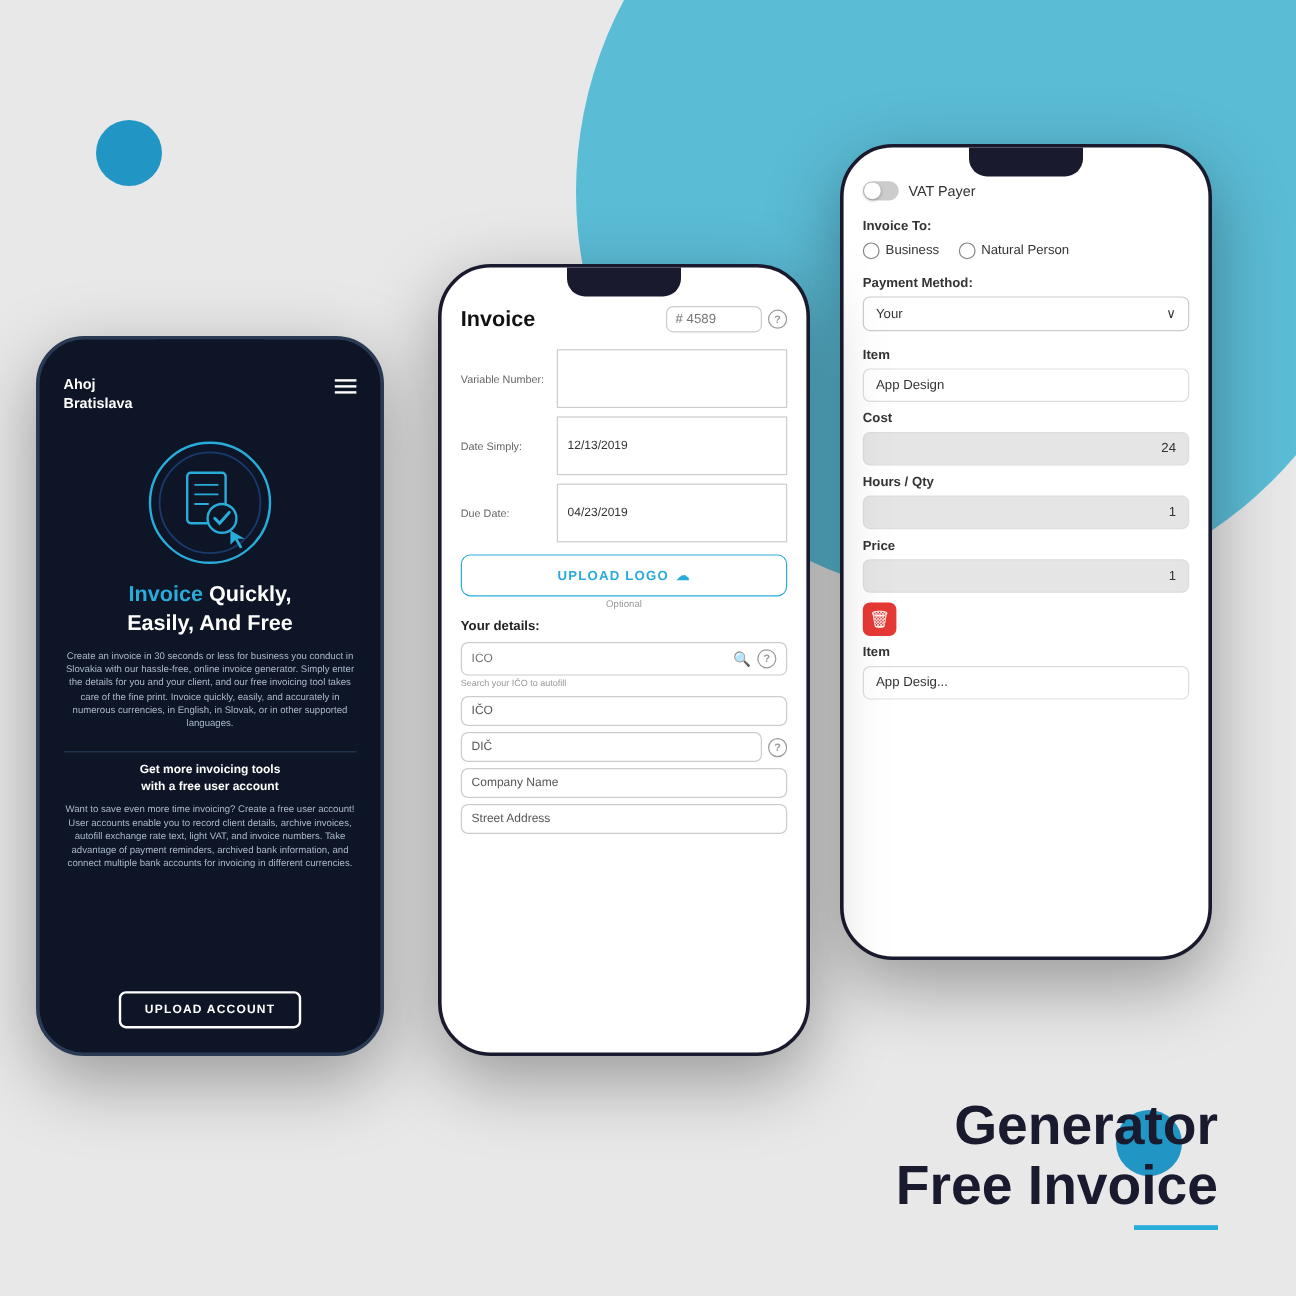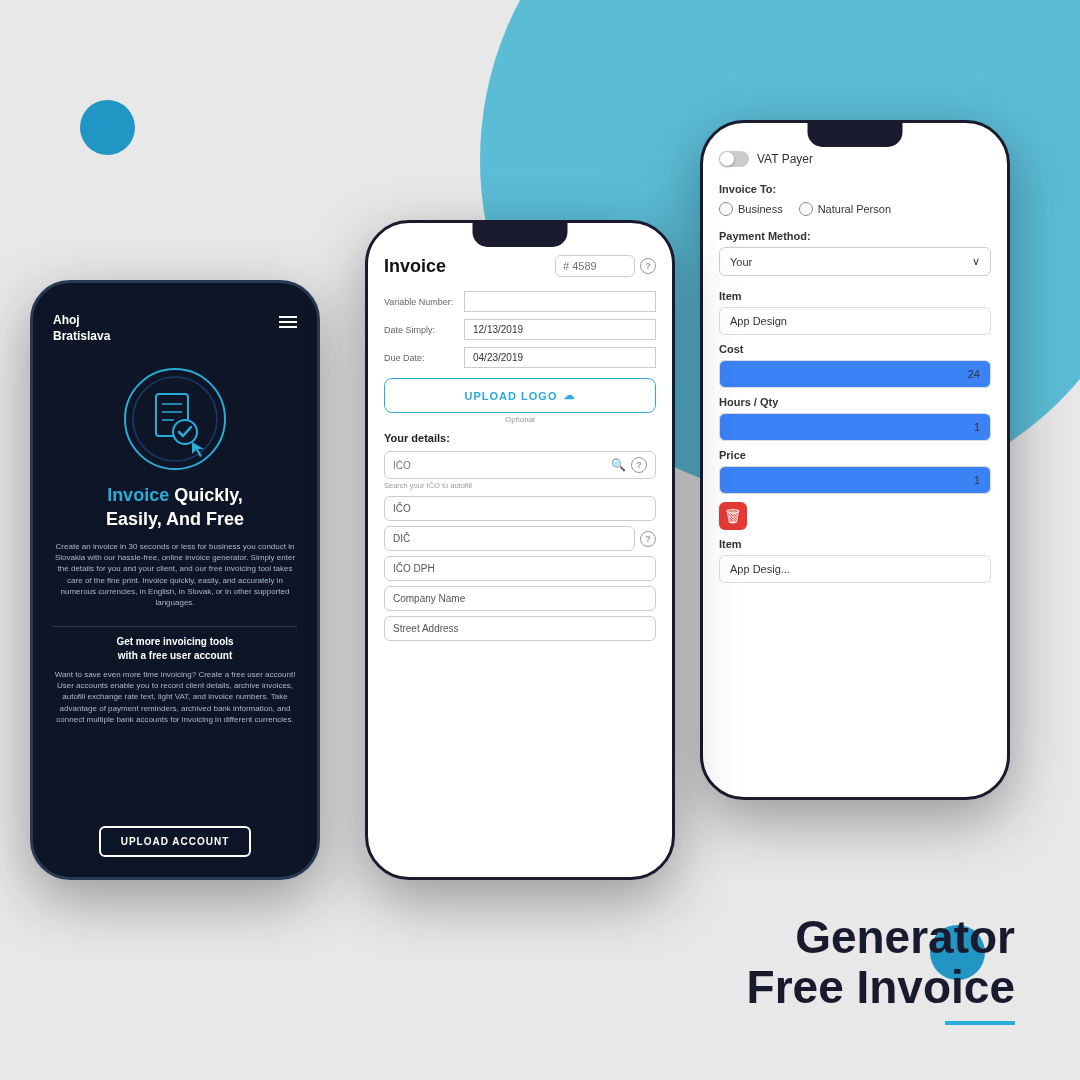--- a/index.html
+++ b/index.html
@@ -252,21 +252,21 @@
     .form-label {
       font-size: 9px;
       color: #666;
       min-width: 72px;
     }
 
     .form-input {
       flex: 1;
       border: 1px solid #ccc;
       border-radius: 0;
-      padding: 4px 8px;
+      padding: 18px 8px;
       font-size: 10px;
       color: #333;
       background: white;
     }
 
     .upload-logo-btn {
       width: 100%;
       border: 1.5px solid #29acd9;
       border-radius: 8px;
       padding: 10px;
@@ -475,21 +475,21 @@
     }
 
     .right-field-num {
       border: 1px solid #ddd;
       border-radius: 6px;
       padding: 7px 10px;
       font-size: 11px;
       color: #333;
       margin-bottom: 8px;
       width: 100%;
-      background: #3b82f6;
+      background: #e5e5e5;
       text-align: right;
     }
 
     .cost-label {
       font-size: 11px;
       color: #333;
       font-weight: 600;
       margin-bottom: 5px;
     }
 
@@ -636,21 +636,20 @@
       <div class="autofill-hint">Search your IČO to autofill</div>
 
       <div class="mid-field">IČO</div>
 
       <div class="dic-row">
         <div class="mid-field" style="flex:1;margin-bottom:0;">DIČ</div>
         <div class="help-icon">?</div>
       </div>
       <div style="margin-bottom:5px;"></div>
 
-      <div class="mid-field">IČO DPH</div>
       <div class="mid-field">Company Name</div>
       <div class="mid-field">Street Address</div>
     </div>
   </div>
 
   <div class="phone phone-right">
     <div class="notch"></div>
     <div class="phone-right-content">
 
       <div class="vat-row">

